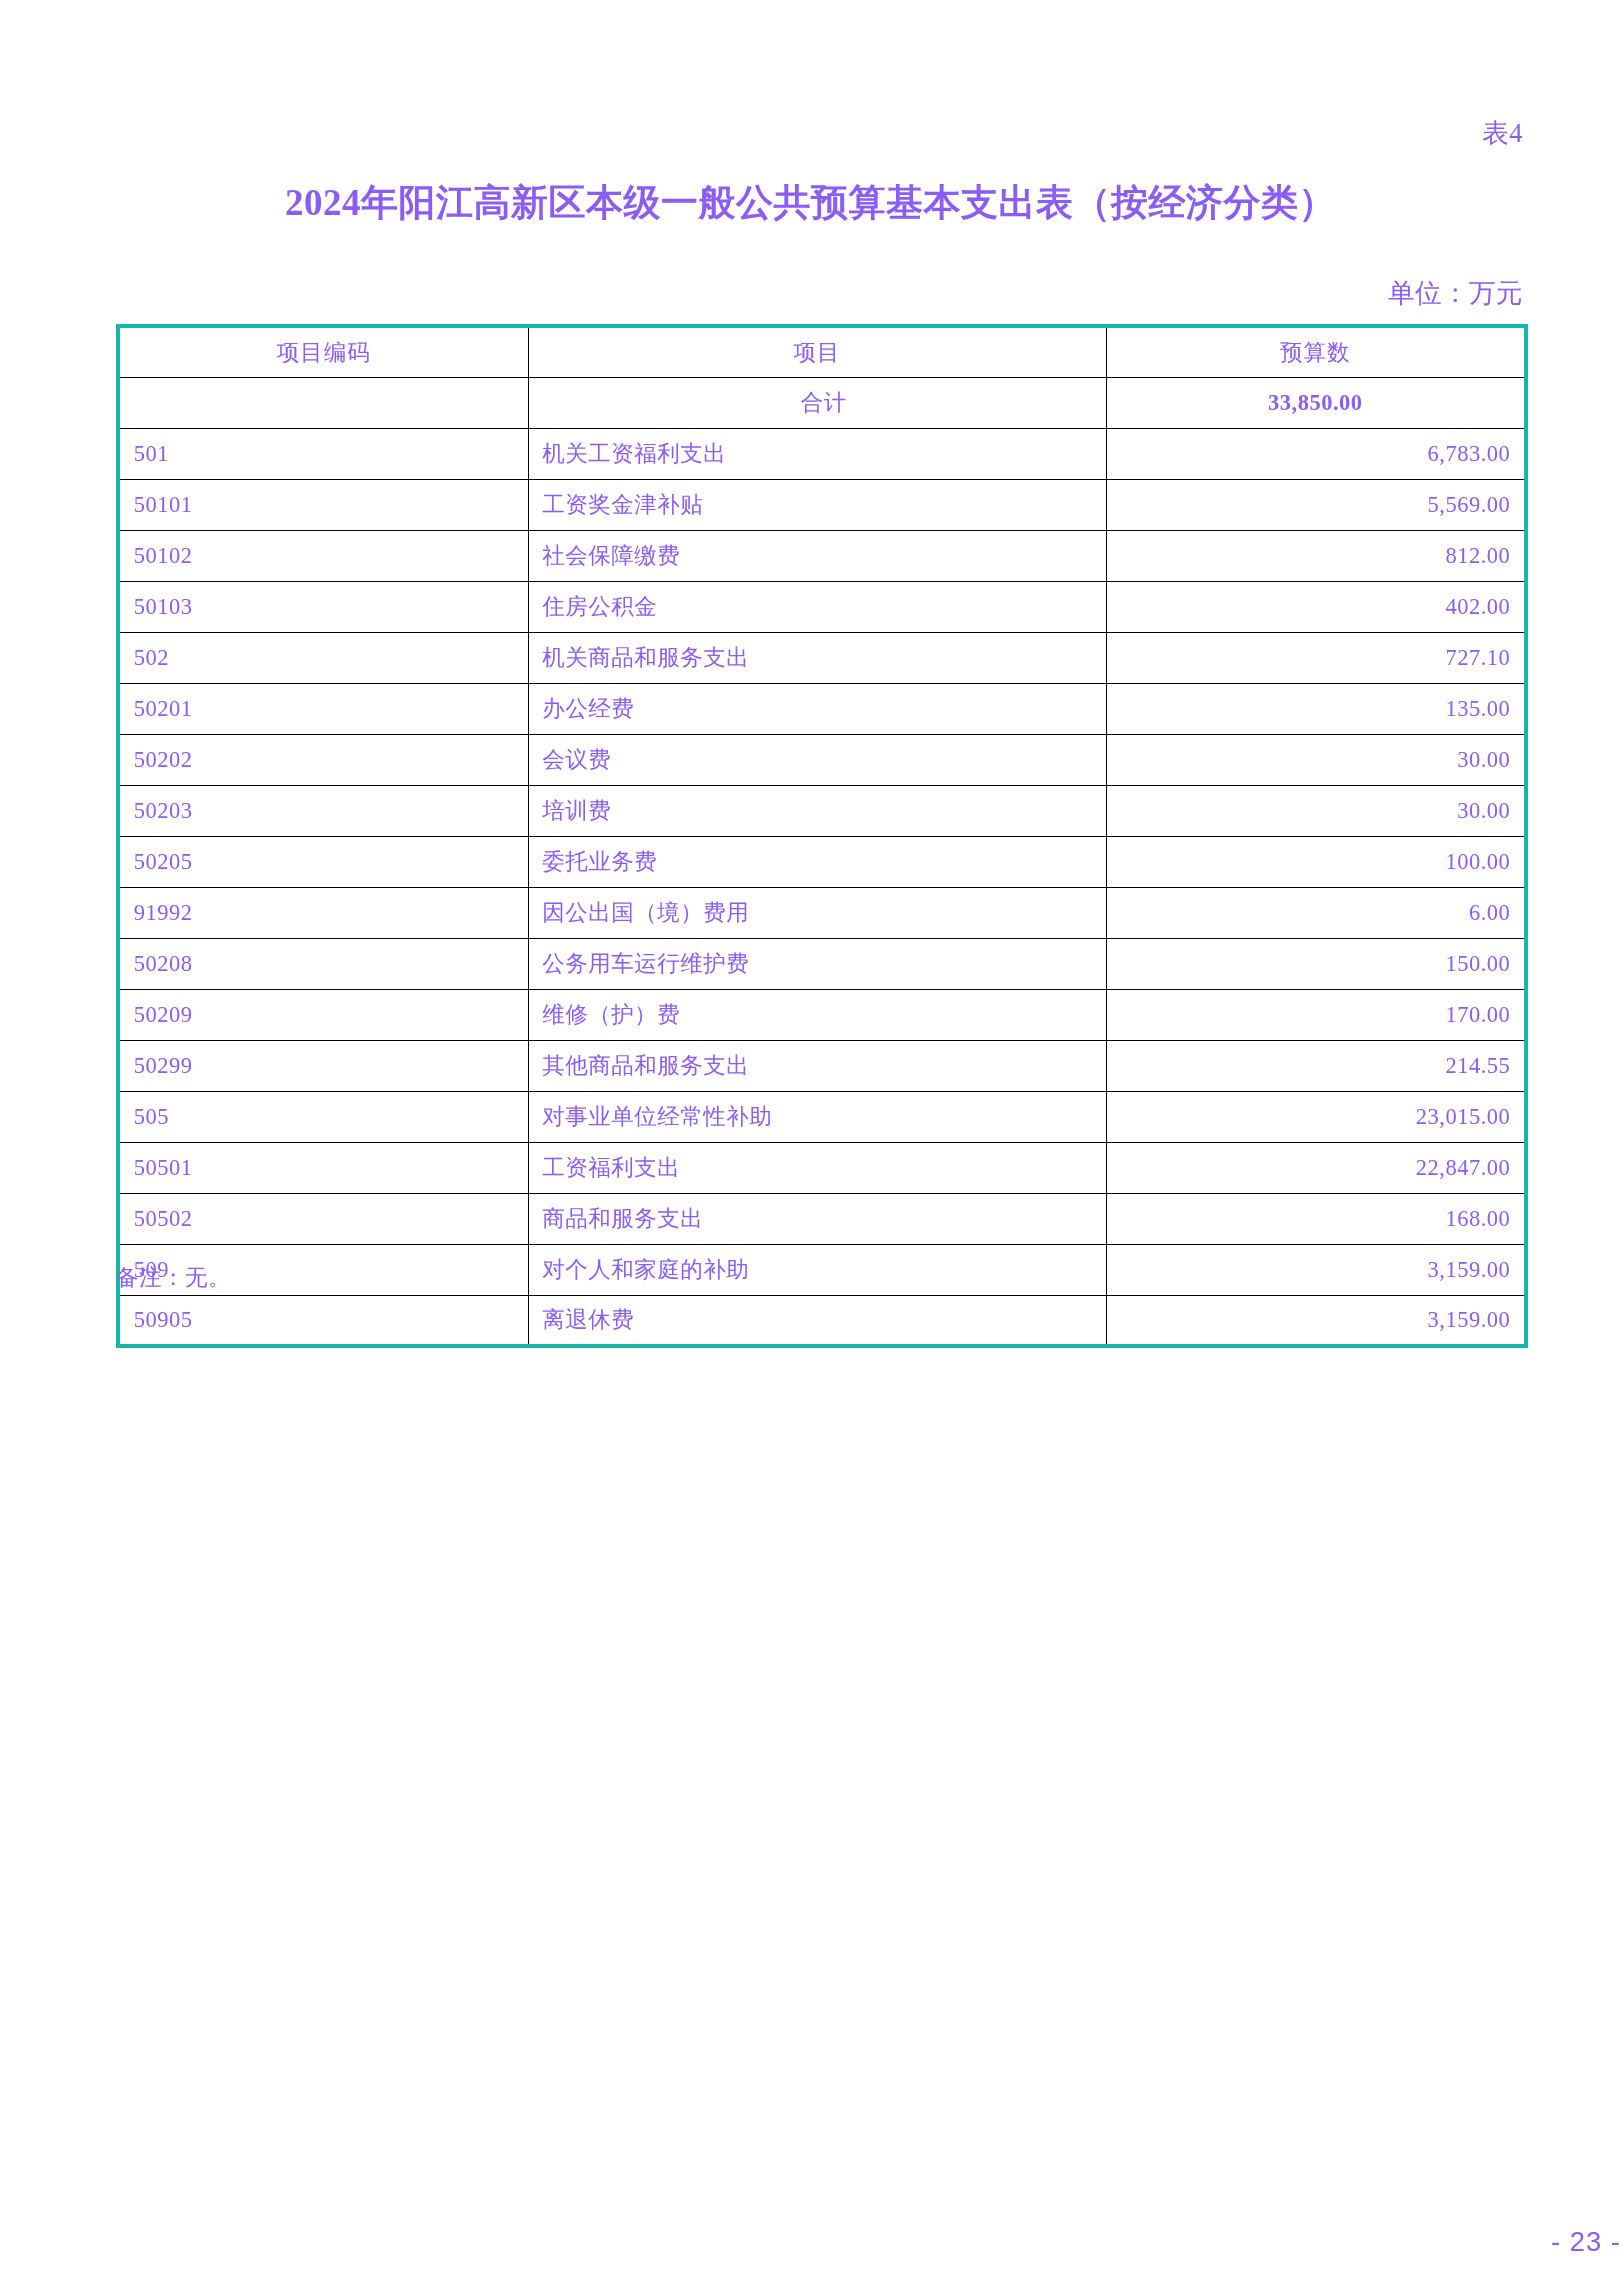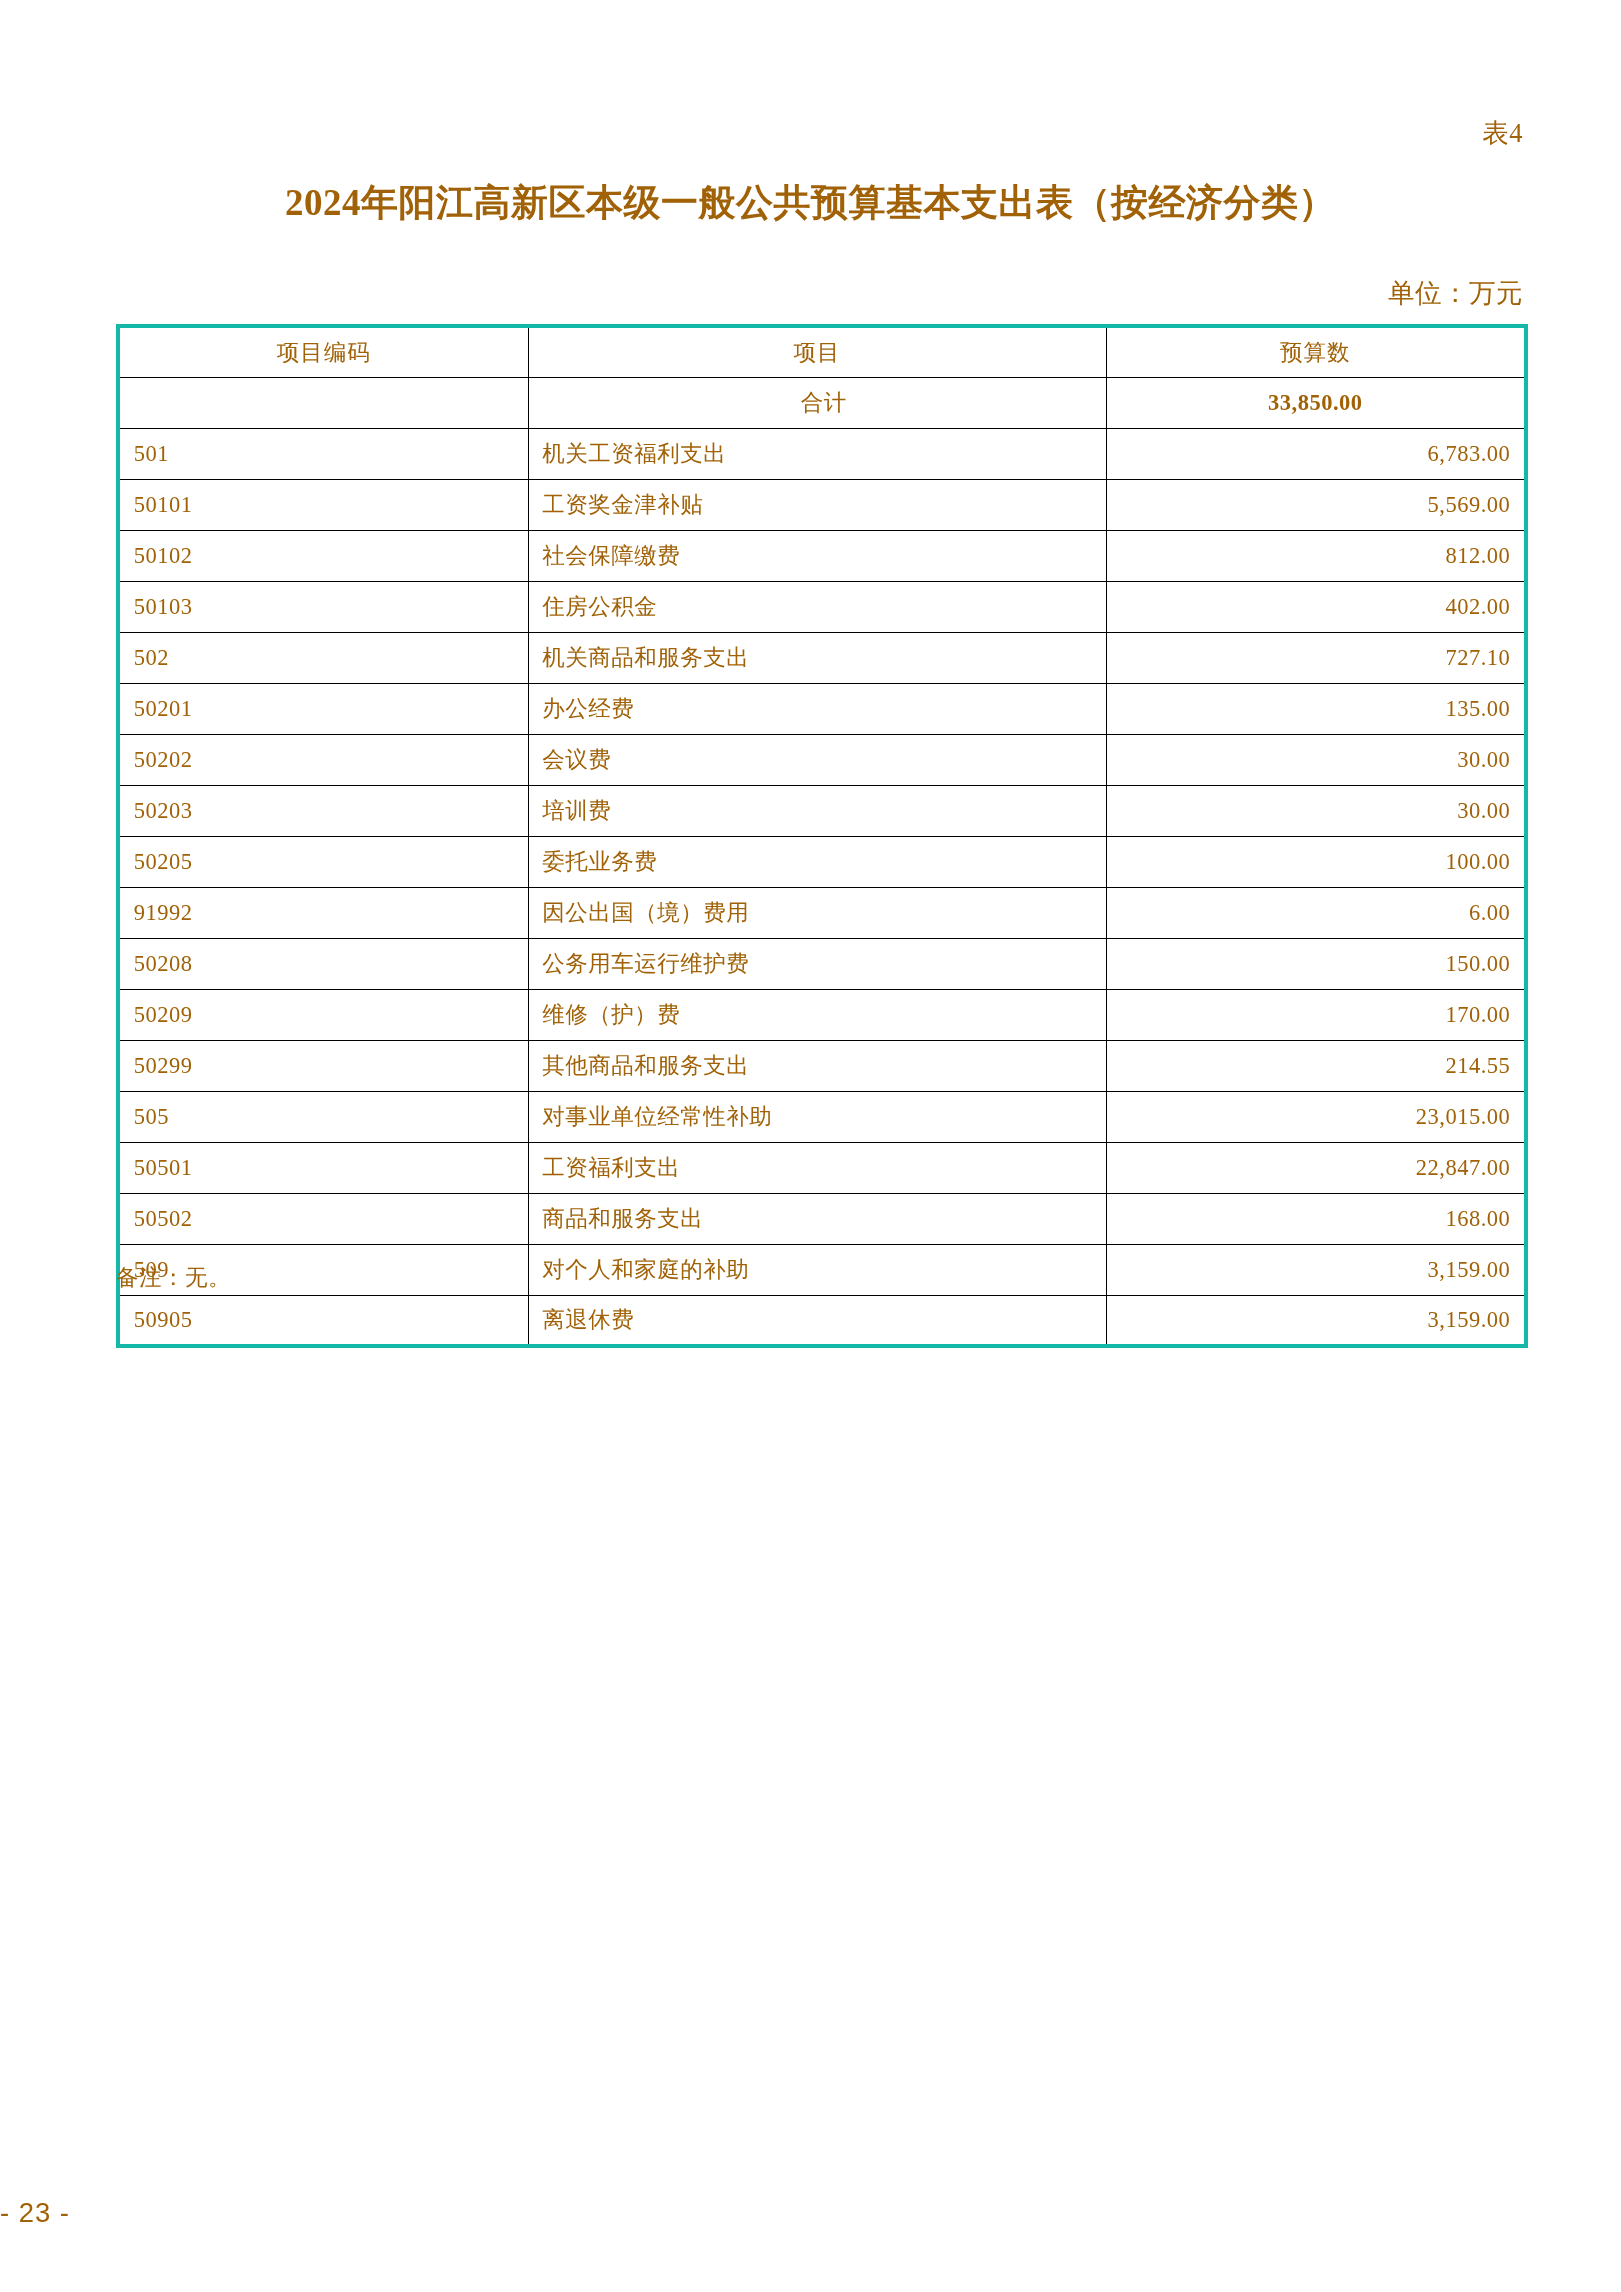--- a/index.html
+++ b/index.html
@@ -8,21 +8,21 @@
     background: #ffffff;
   }
 
   .page {
     position: relative;
     width: 1621px;
     height: 2293px;
     margin: 0 auto;
     background: #ffffff;
     font-family: "Liberation Serif", "DejaVu Serif", serif;
-    color: #a16207;
+    color: #8b5cf6;
     overflow: hidden;
     box-sizing: border-box;
   }
 
   
   .table-label {
     position: absolute;
     top: 120px;
     right: 98px;
     font-size: 26.5px;
@@ -131,24 +131,24 @@
     top: 1267px;
     font-size: 22.5px;
     line-height: 1;
     letter-spacing: 0.5px;
     white-space: nowrap;
   }
 
   
   .page-number {
     position: absolute;
-    bottom: 67px;
+    bottom: 38px;
     left: 0;
     width: 100%;
-    text-align: left;
+    text-align: right;
     font-size: 27.4px;
     font-family: "Liberation Sans", sans-serif;
     line-height: 1;
     letter-spacing: 1px;
   }
 </style>
 </head>
 <body>
 
 <div class="page">

